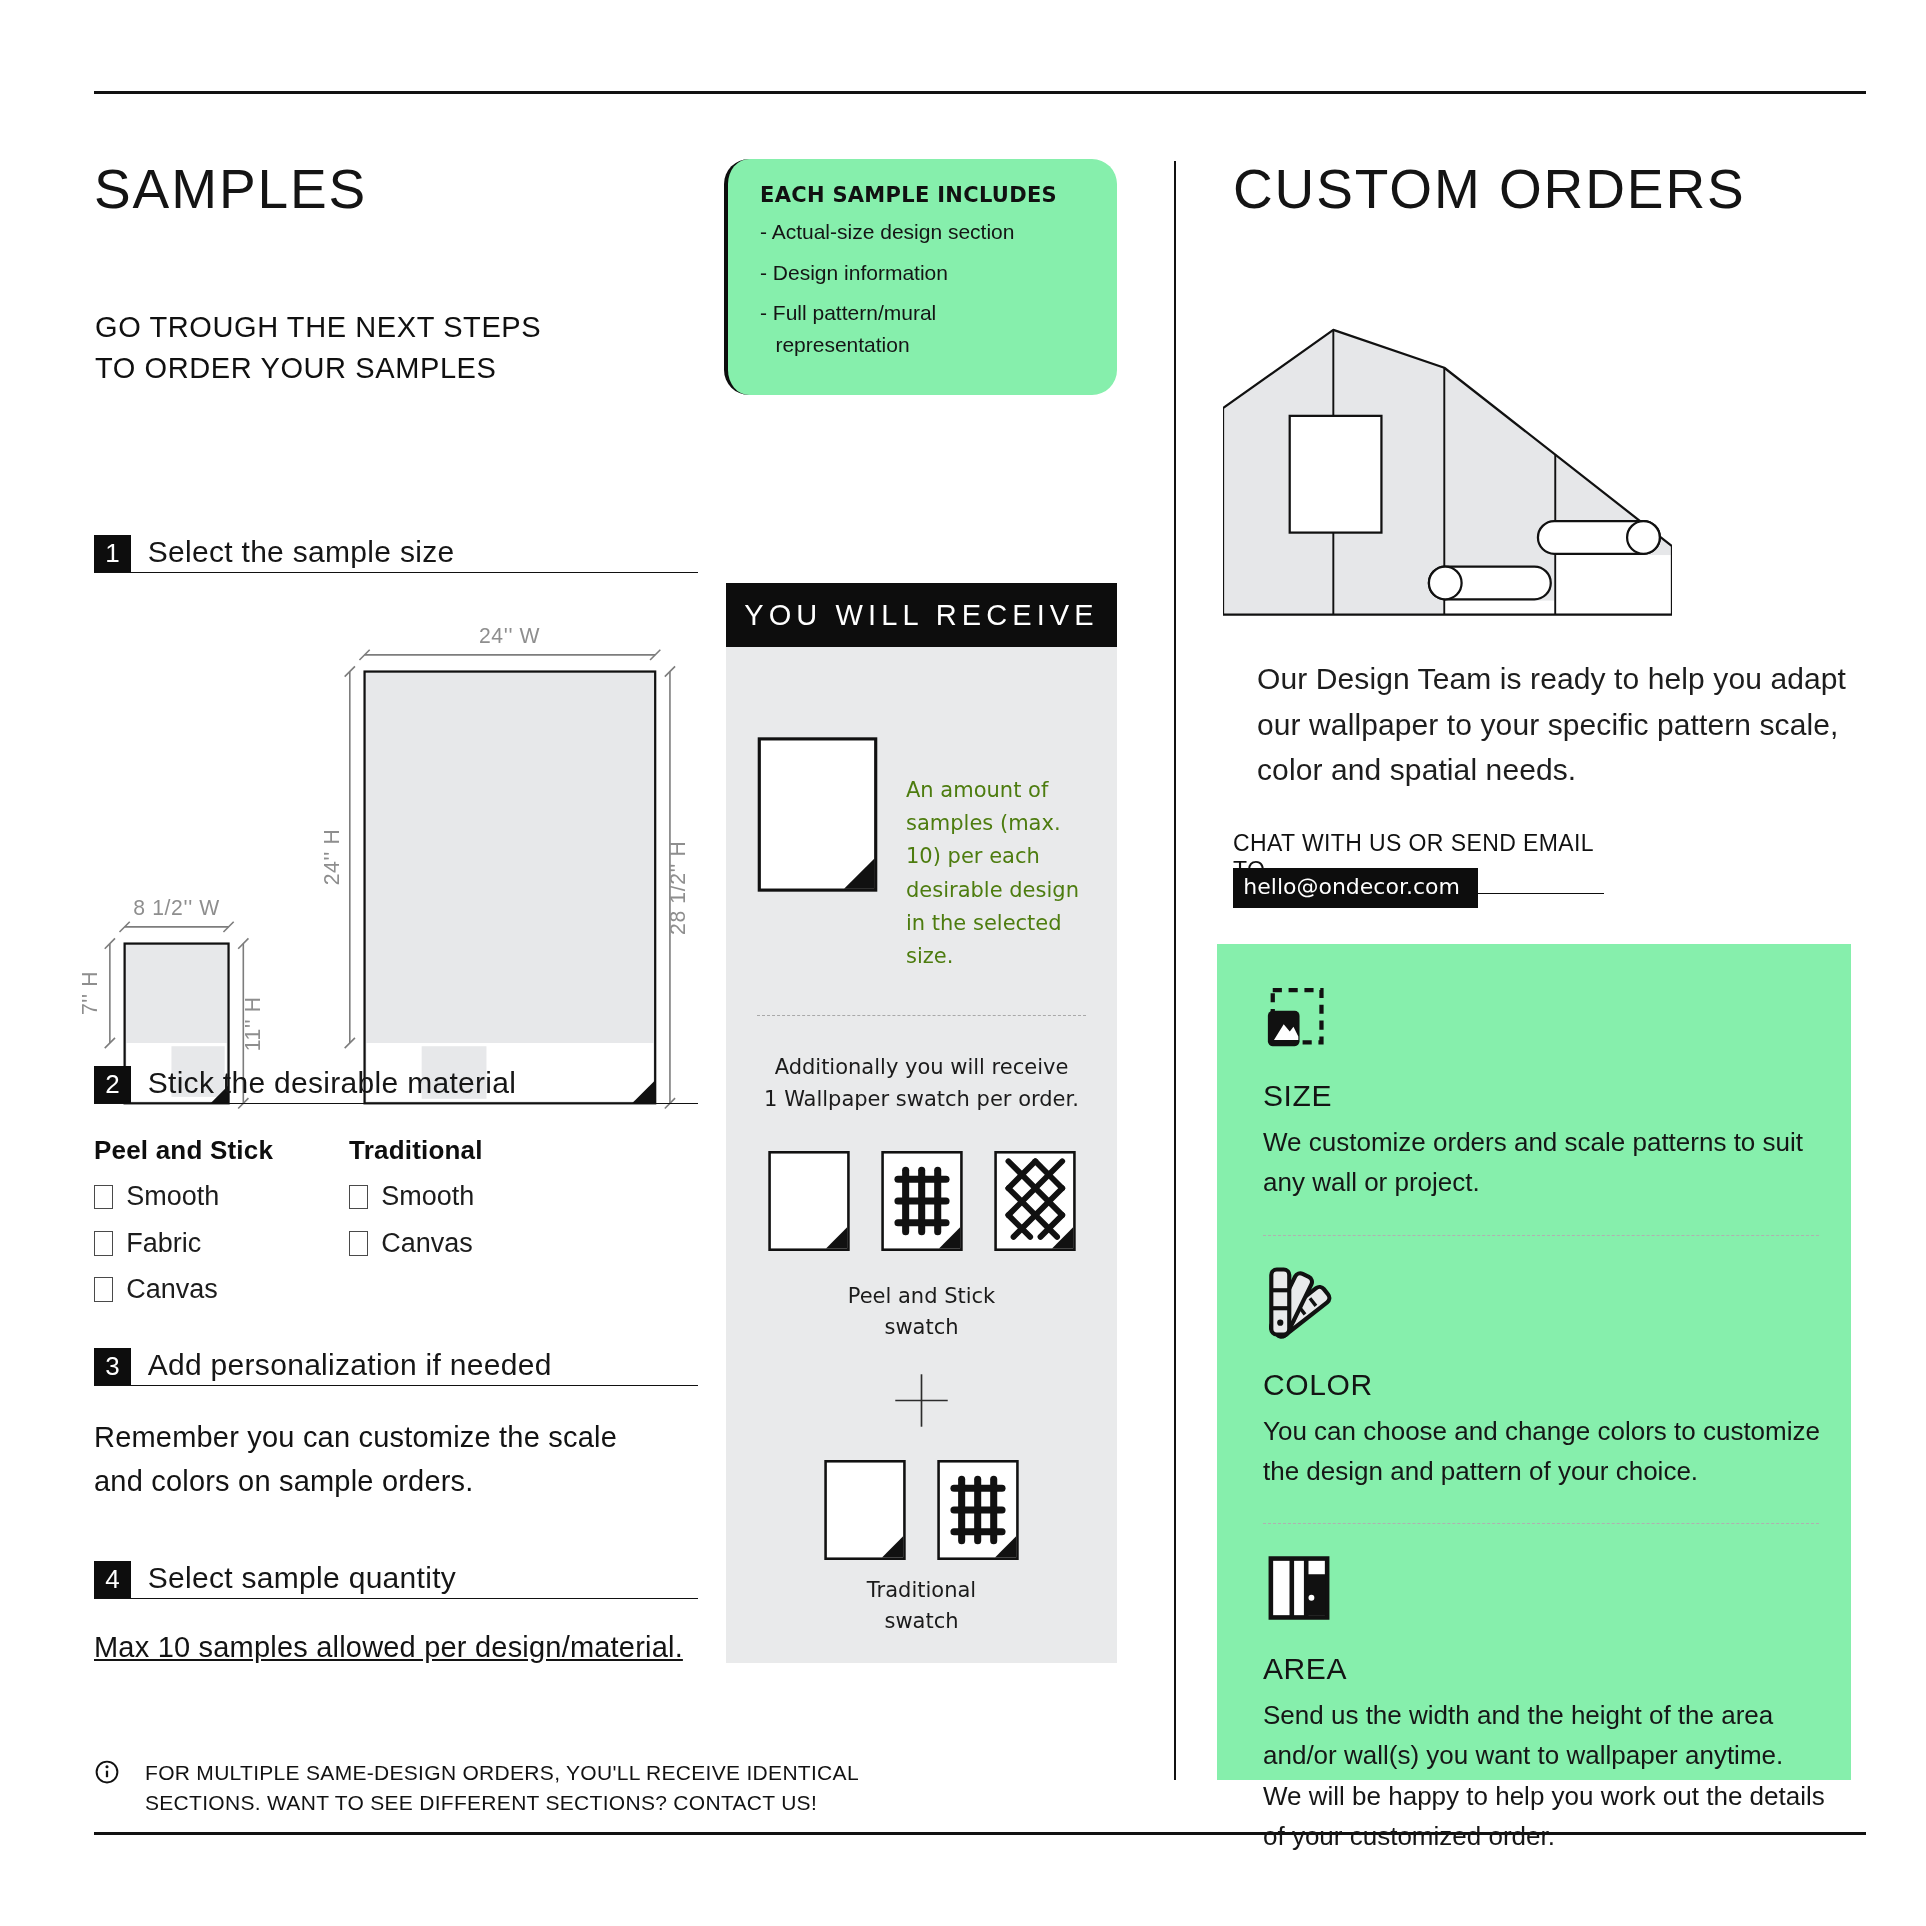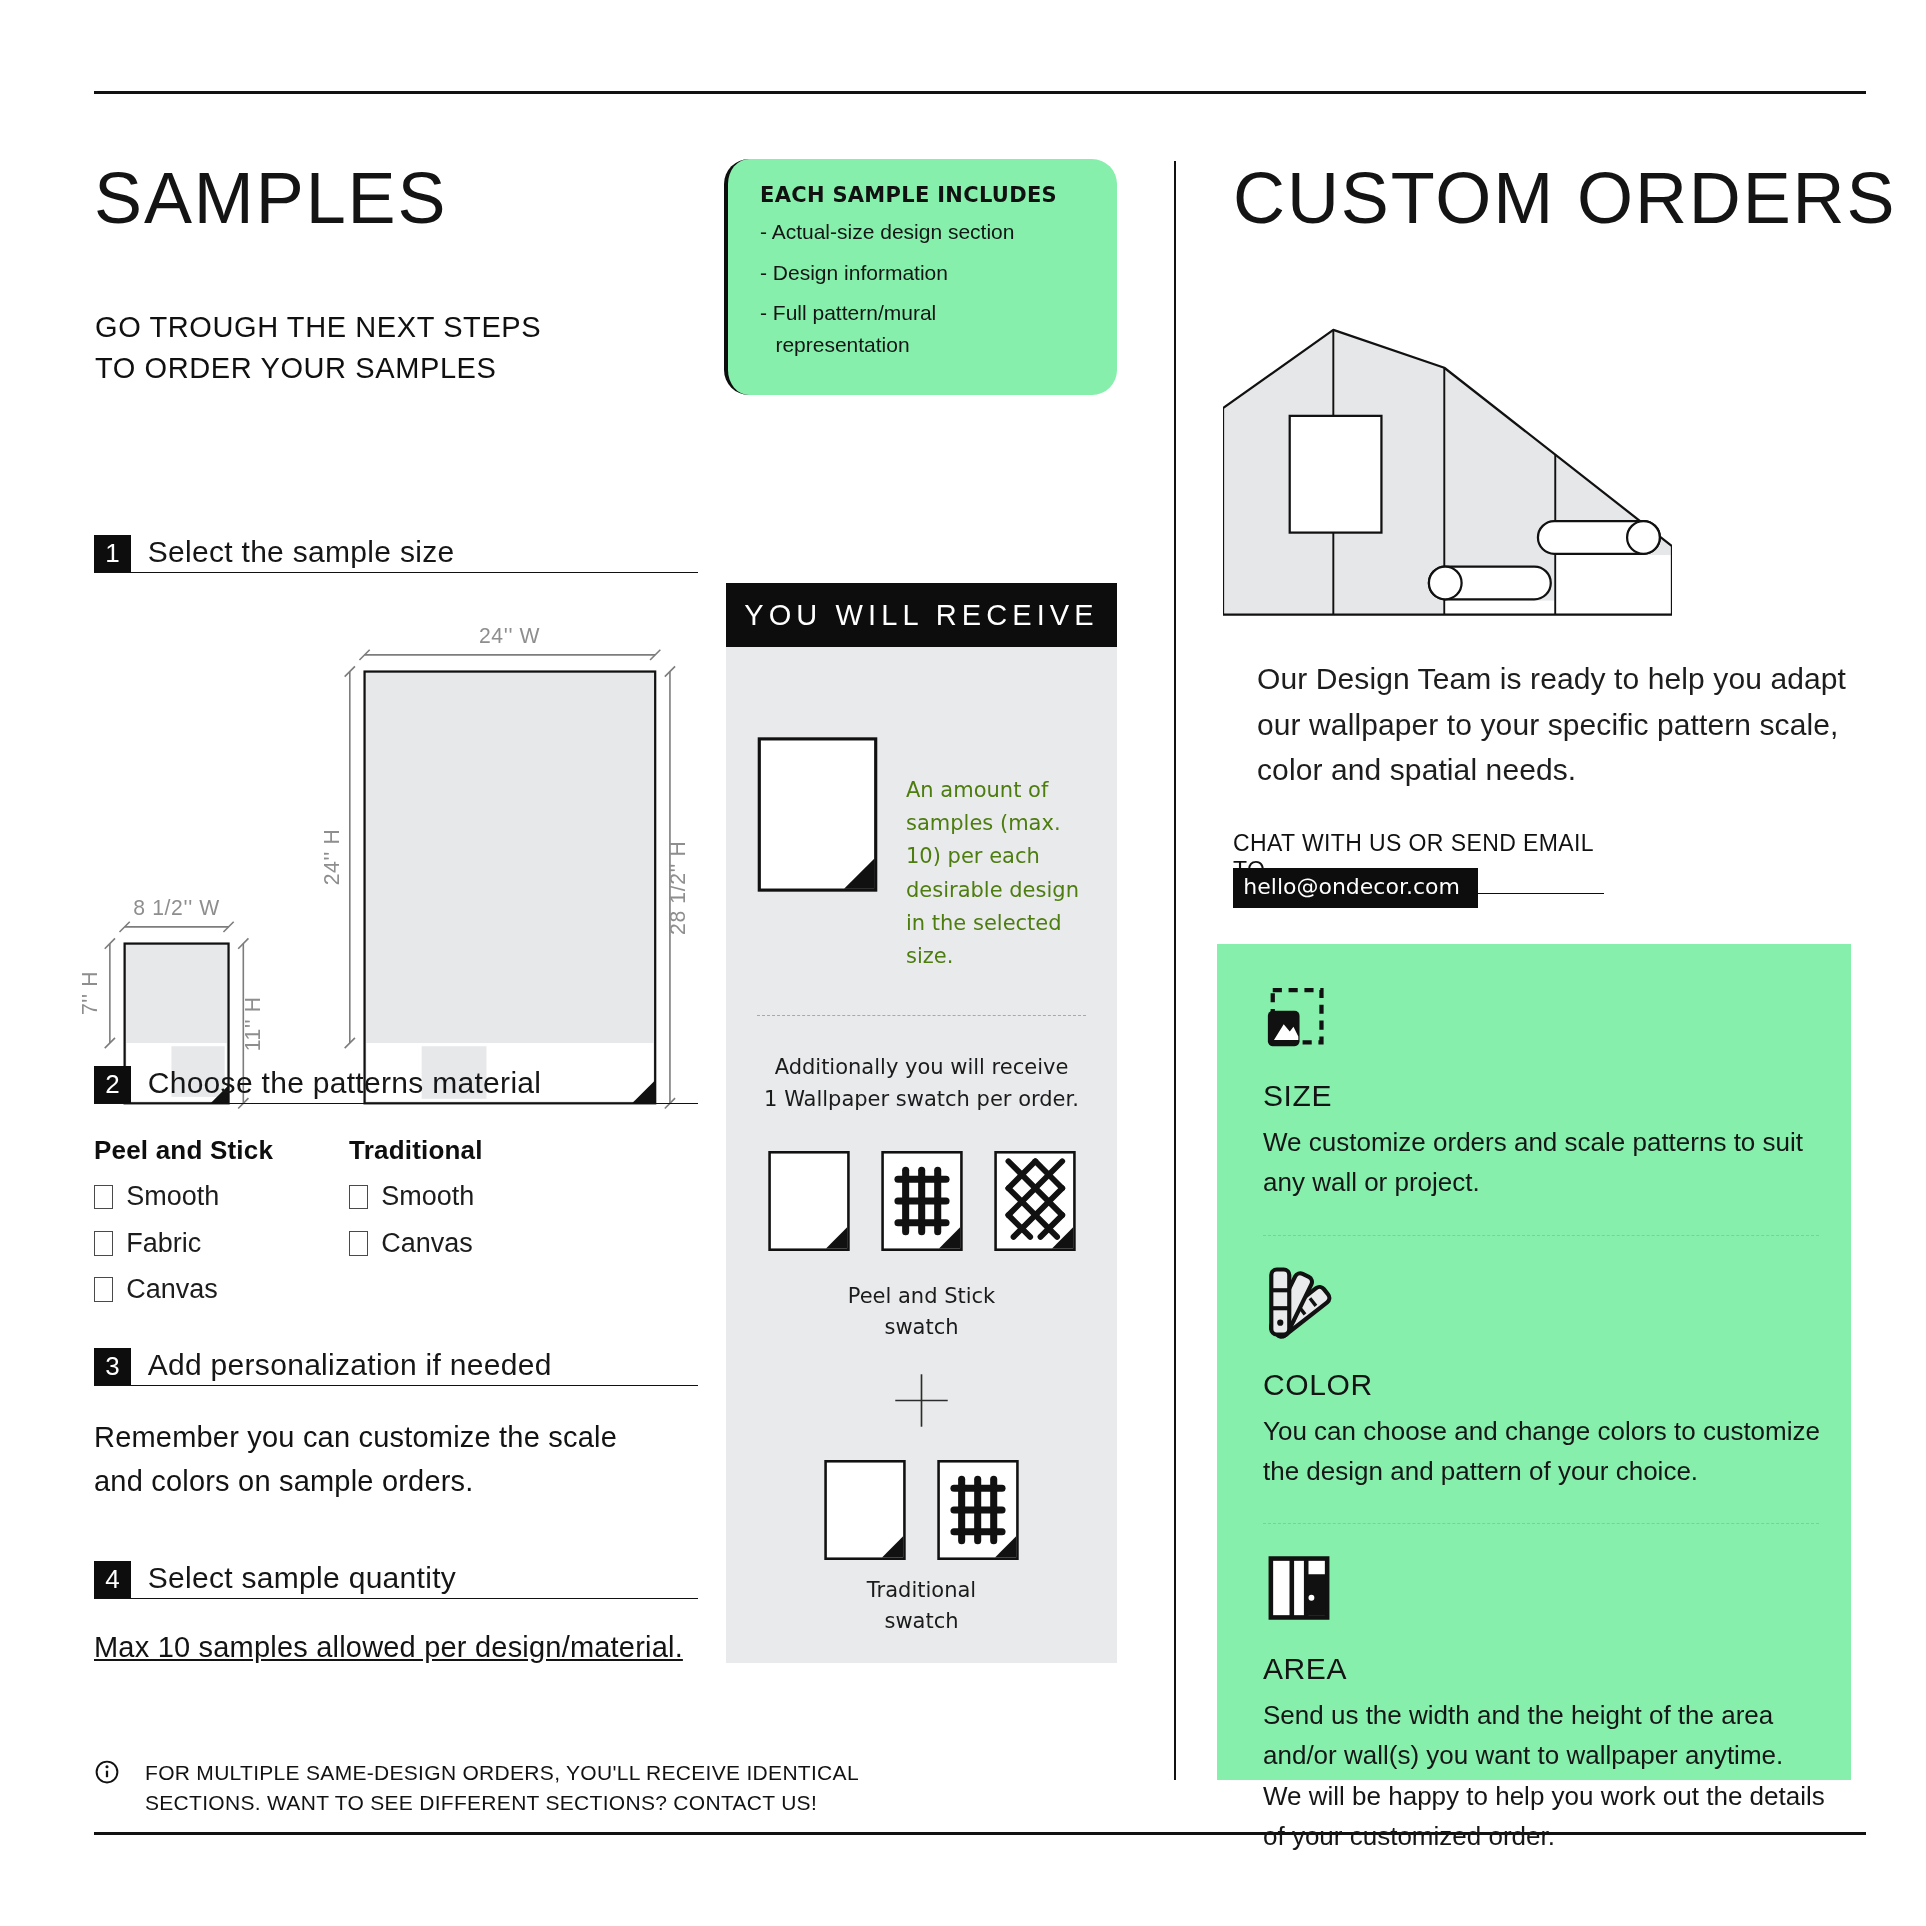--- a/index.html
+++ b/index.html
@@ -1,21 +1,21 @@
 <!DOCTYPE html>
 <html style="font-size:10.3px"><head>
 <meta charset="utf-8">
 <style>
   html,body{margin:0;padding:0;background:#ffffff;}
   #canvas{position:relative;width:1926px;height:1926px;background:#fff;
     font-family:"Liberation Sans",sans-serif;color:#161616;overflow:hidden;}
   .abs{position:absolute;}
   .hairline{background:#111;}
   
-  .big-title{font-size:72px;font-weight:300;letter-spacing:1.9px;color:#141414;white-space:nowrap;}
+  .big-title{font-size:55px;font-weight:300;letter-spacing:1.9px;color:#141414;white-space:nowrap;}
   .intro{font-size:29px;letter-spacing:0.6px;line-height:1.42;white-space:pre-line;color:#101010;}
   
   .step-row{display:flex;align-items:flex-end;gap:16.7px;border-bottom:1.9px solid #111;
     width:604px;padding-bottom:0px;}
   .step-badge{width:37px;height:37px;background:#0d0d0d;color:#fff;display:flex;
     align-items:center;justify-content:center;font-size:26px;flex:0 0 auto;}
   .step-title{font-size:30px;color:#161616;letter-spacing:0.3px;padding-bottom:2.6px;white-space:nowrap;}
   .step-body{font-size:29px;line-height:1.5;color:#131313;letter-spacing:0.2px;}
   
   .mat-header{font-size:26px;font-weight:bold;color:#0e0e0e;letter-spacing:0.2px;}
@@ -113,21 +113,21 @@
       <text x="381" y="360" transform="rotate(-90 381 360)">24'' H</text>
       <text x="921" y="408" transform="rotate(-90 921 408)">28 1/2'' H</text>
       <text x="128" y="450">8 1/2'' W</text>
       <text x="4" y="572" transform="rotate(-90 4 572)">7'' H</text>
       <text x="258" y="620" transform="rotate(-90 258 620)">11'' H</text>
     </g>
   </svg>
 
   <div class="abs step-row" style="left:94px;top:1066px;">
     <div class="step-badge">2</div>
-    <div class="step-title">Choose the patterns material</div>
+    <div class="step-title">Stick the desirable material</div>
   </div>
 
   <div class="abs" style="left:94px;top:1135px;">
     <div class="mat-header">Peel and Stick</div>
     <div class="cb-item">
       <span class="cb-box"></span>
       <span>Smooth</span>
     </div>
     <div class="cb-item">
       <span class="cb-box"></span>

